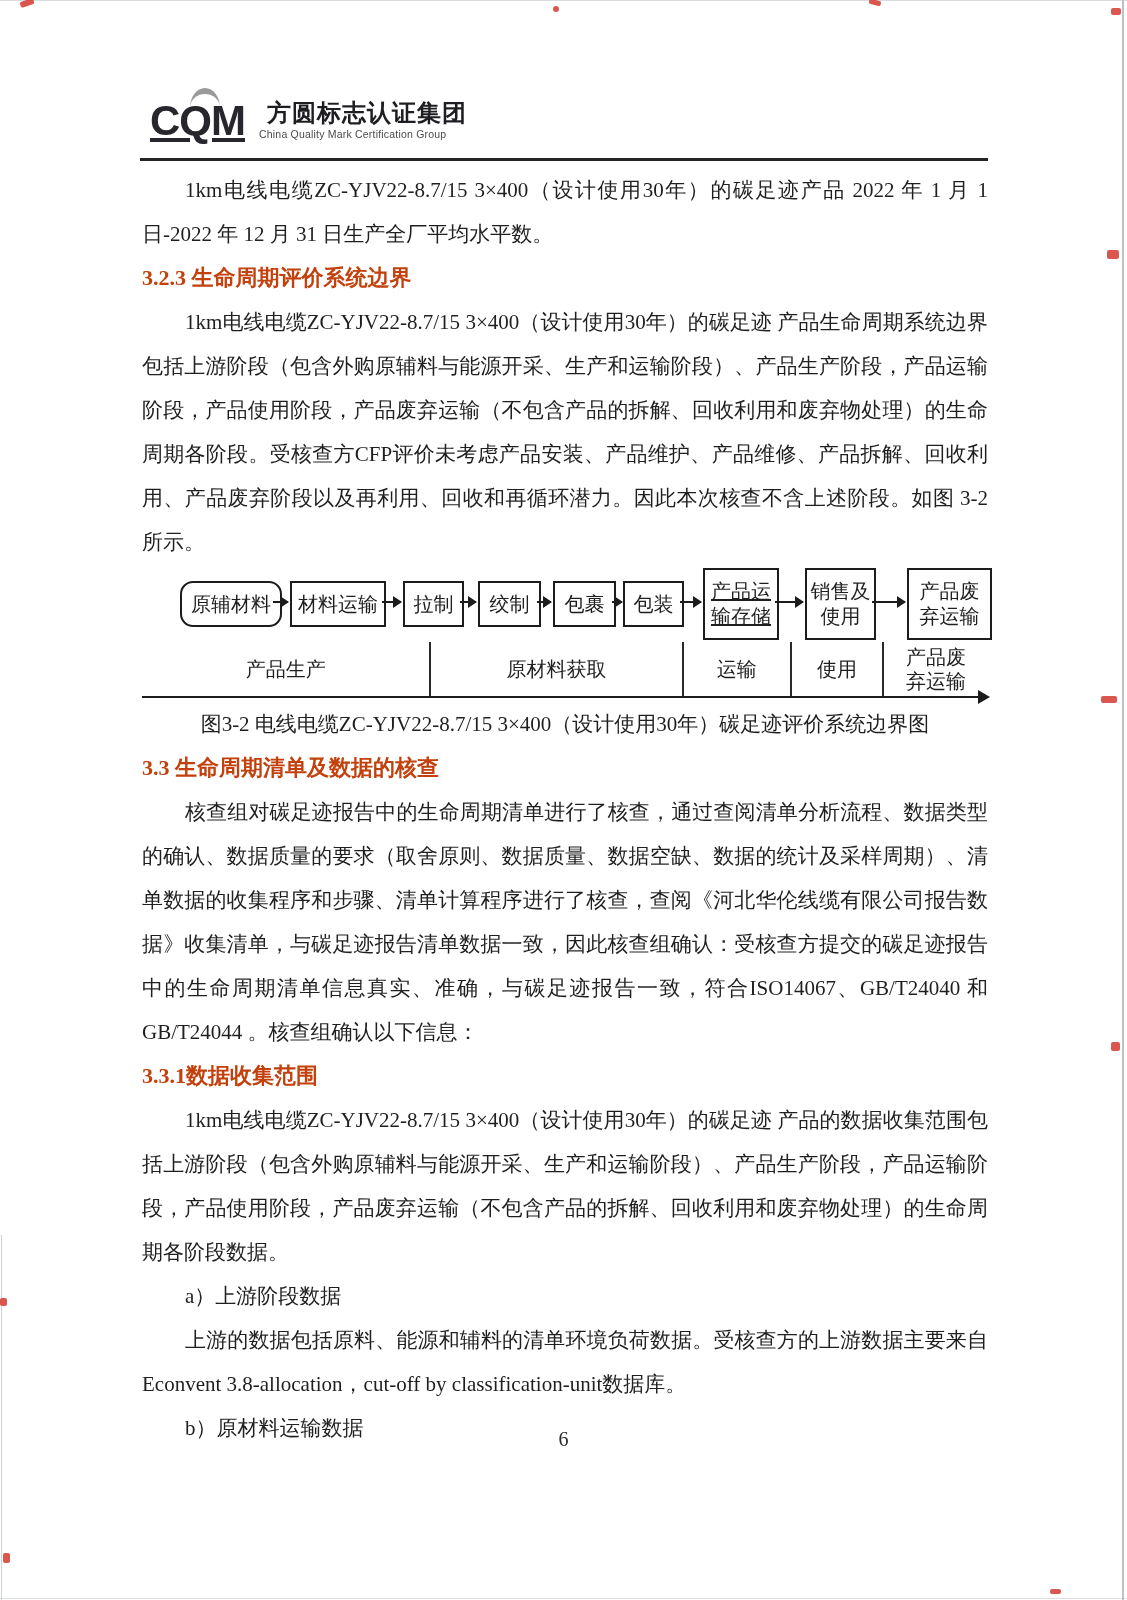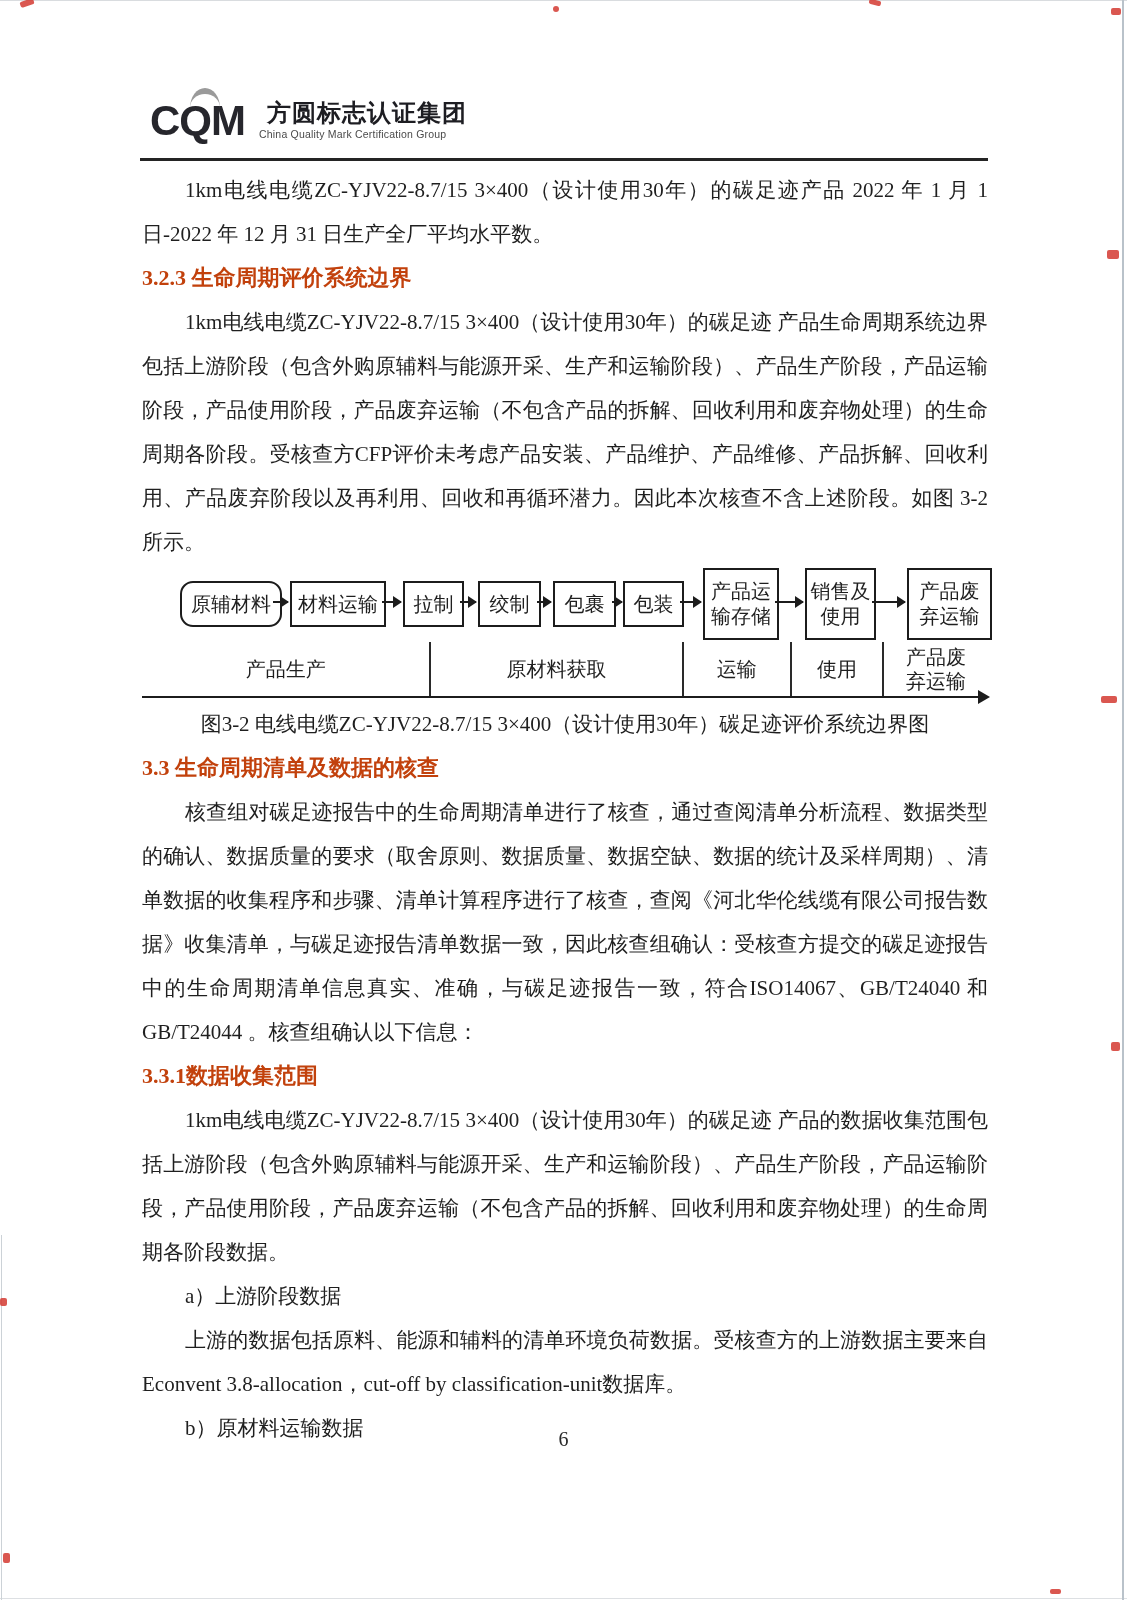--- a/index.html
+++ b/index.html
@@ -11,21 +11,21 @@
   
   .edge-top{position:absolute;top:0;left:0;right:0;height:1px;background:#d9dcdf;}
   .edge-bottom{position:absolute;bottom:1px;left:0;right:0;height:1px;background:#dde0e3;}
   .edge-right{position:absolute;top:0;bottom:0;right:3px;width:2px;background:#b9c2ca;}
   .edge-left{position:absolute;top:1235px;bottom:0;left:1px;width:1px;background:#ccd2d7;}
   .red-mark{position:absolute;background:#d43a31;border-radius:2px;opacity:.85;}
 
   
   .logo-wrap{position:absolute;left:150px;top:100px;display:flex;align-items:flex-end;}
   .logo-cqm{position:relative;font-family:"Liberation Sans","DejaVu Sans",sans-serif;
-    font-weight:700;font-size:42px;line-height:42px;letter-spacing:-1px;color:#26262c;}
+    font-weight:700;font-size:42px;line-height:42px;letter-spacing:-1px;color:#26262c;text-decoration:underline;}
   .logo-arc{position:absolute;left:40px;top:-12px;width:30px;height:14px;
     border-top:6px solid #9a9a9a;border-radius:50% 50% 0 0/100% 100% 0 0;}
   .logo-text{margin-left:14px;padding-bottom:2px;}
   .logo-cn{font-family:"Liberation Sans","DejaVu Sans",sans-serif;font-weight:700;
     font-size:24px;line-height:26px;color:#1d1d22;letter-spacing:1px;margin-left:8px;}
   .logo-en{font-family:"Liberation Sans","DejaVu Sans",sans-serif;font-size:10.5px;
     color:#4a4a4a;letter-spacing:.2px;margin-top:2px;}
   .header-rule{position:absolute;left:140px;top:158px;width:848px;height:3px;background:#242424;}
 
   
@@ -94,21 +94,21 @@
 
   <p class="para">1km电线电缆ZC-YJV22-8.7/15 3×400（设计使用30年）的碳足迹 产品生命周期系统边界包括上游阶段（包含外购原辅料与能源开采、生产和运输阶段）、产品生产阶段，产品运输阶段，产品使用阶段，产品废弃运输（不包含产品的拆解、回收利用和废弃物处理）的生命周期各阶段。受核查方CFP评价未考虑产品安装、产品维护、产品维修、产品拆解、回收利用、产品废弃阶段以及再利用、回收和再循环潜力。因此本次核查不含上述阶段。如图 3-2所示。</p>
 
   <div class="fig">
     <div class="fbox one" style="left:38px;width:98px;border-radius:13px;">原辅材料</div>
     <div class="fbox one" style="left:148px;width:92px;">材料运输</div>
     <div class="fbox one" style="left:261px;width:57px;">拉制</div>
     <div class="fbox one" style="left:336px;width:59px;">绞制</div>
     <div class="fbox one" style="left:411px;width:59px;">包裹</div>
     <div class="fbox one" style="left:481px;width:57px;">包装</div>
-    <div class="fbox tall" style="left:561px;width:72px;">产品运
+    <div class="fbox tall" style="left:561px;width:72px;text-decoration:underline;">产品运
 输存储</div>
     <div class="fbox tall" style="left:663px;width:67px;">销售及
 使用</div>
     <div class="fbox tall" style="left:765px;width:81px;">产品废
 弃运输</div>
 
     <span class="arr" style="left:131px;width:15px;"></span>
     <span class="arr" style="left:240px;width:19px;"></span>
     <span class="arr" style="left:318px;width:16px;"></span>
     <span class="arr" style="left:395px;width:14px;"></span>

